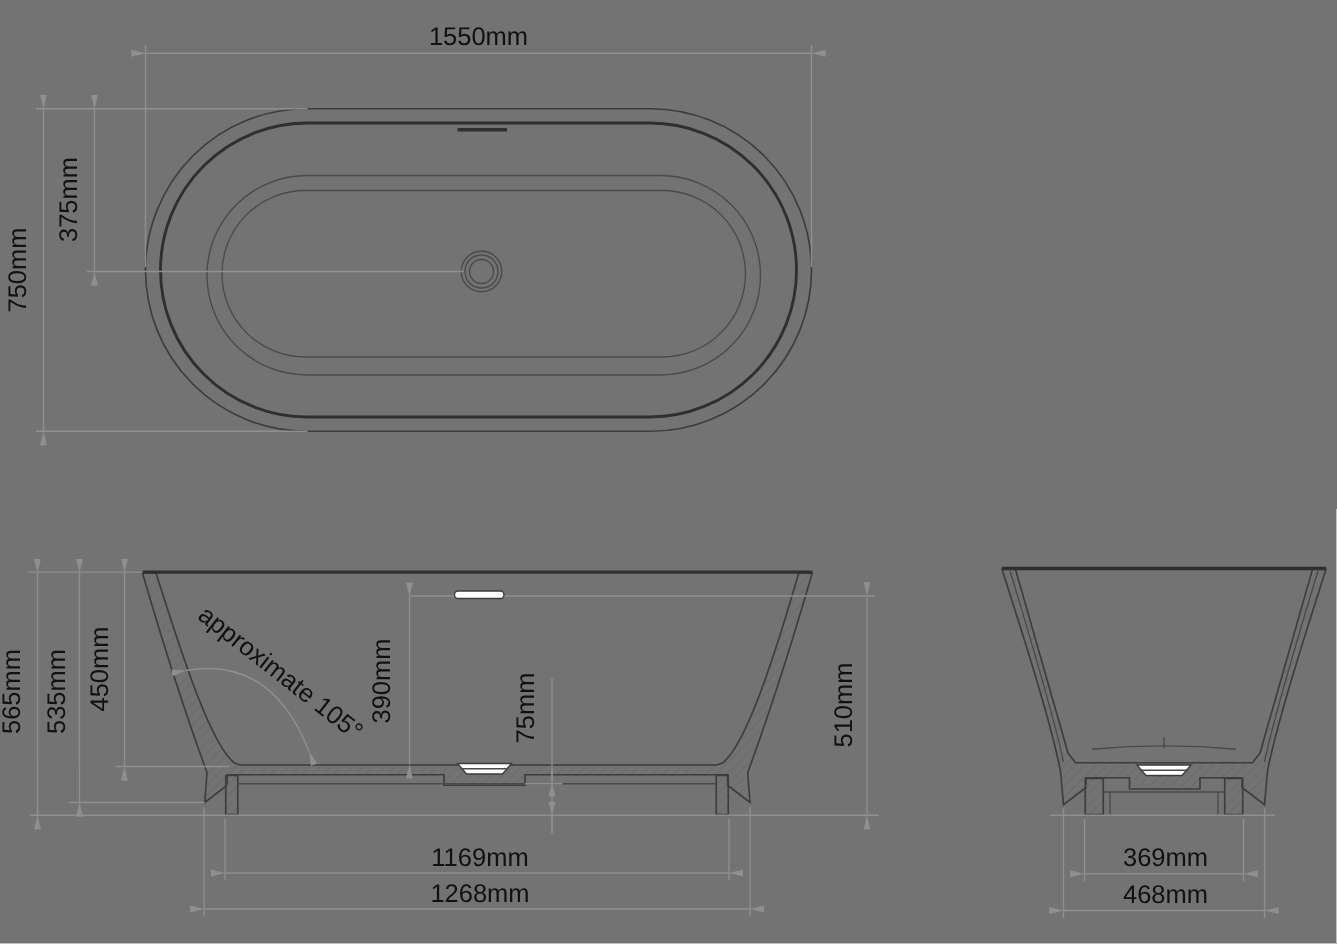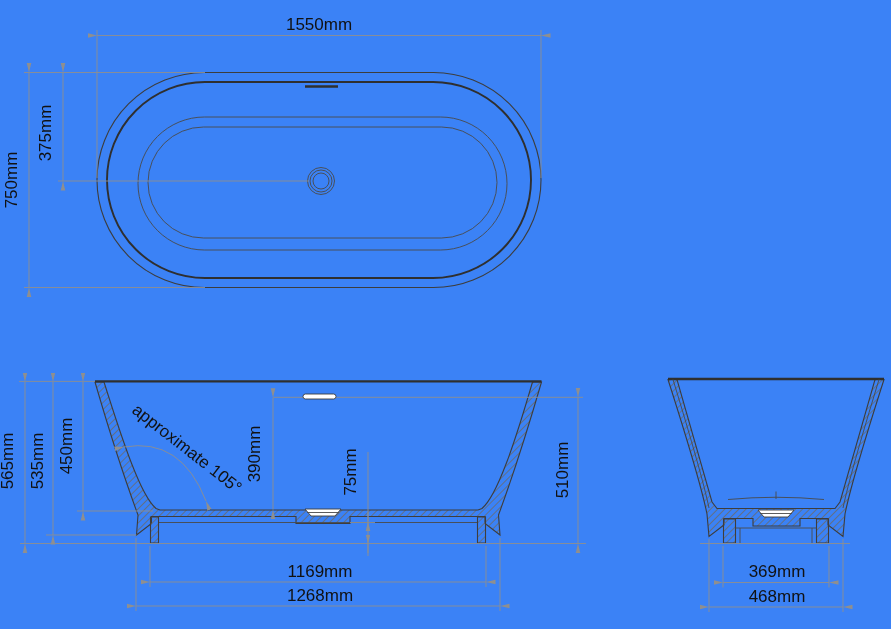--- a/index.html
+++ b/index.html
@@ -1,16 +1,16 @@
 <!DOCTYPE html>
 <html><head>
 <meta charset="utf-8">
 <style>
   html,body{margin:0;padding:0;background:#ffffff;}
-  .stage{position:relative;width:891px;height:629px;background:#3b82f6;overflow:hidden;
+  .stage{position:relative;width:891px;height:629px;background:#737373;overflow:hidden;
          font-family:"Liberation Sans", sans-serif;}
   svg{display:block;}
   .obj   {stroke:#3d3d3d;stroke-width:1.1;fill:none;}
   .obj-thin{stroke:#4a4a4a;stroke-width:0.9;fill:none;}
   .obj-bold{stroke:#2f2f2f;stroke-width:2.3;fill:none;}
   .shell {stroke:#3d3d3d;stroke-width:1.1;fill:url(#hatch);}
   .capwhite{stroke:#3d3d3d;stroke-width:0.9;fill:#ffffff;}
   .dim   {stroke:#8f8f8f;stroke-width:0.9;fill:none;}
   .lbl   {font-size:17px;fill:#111111;}
   .lbl-mid{text-anchor:middle;}

